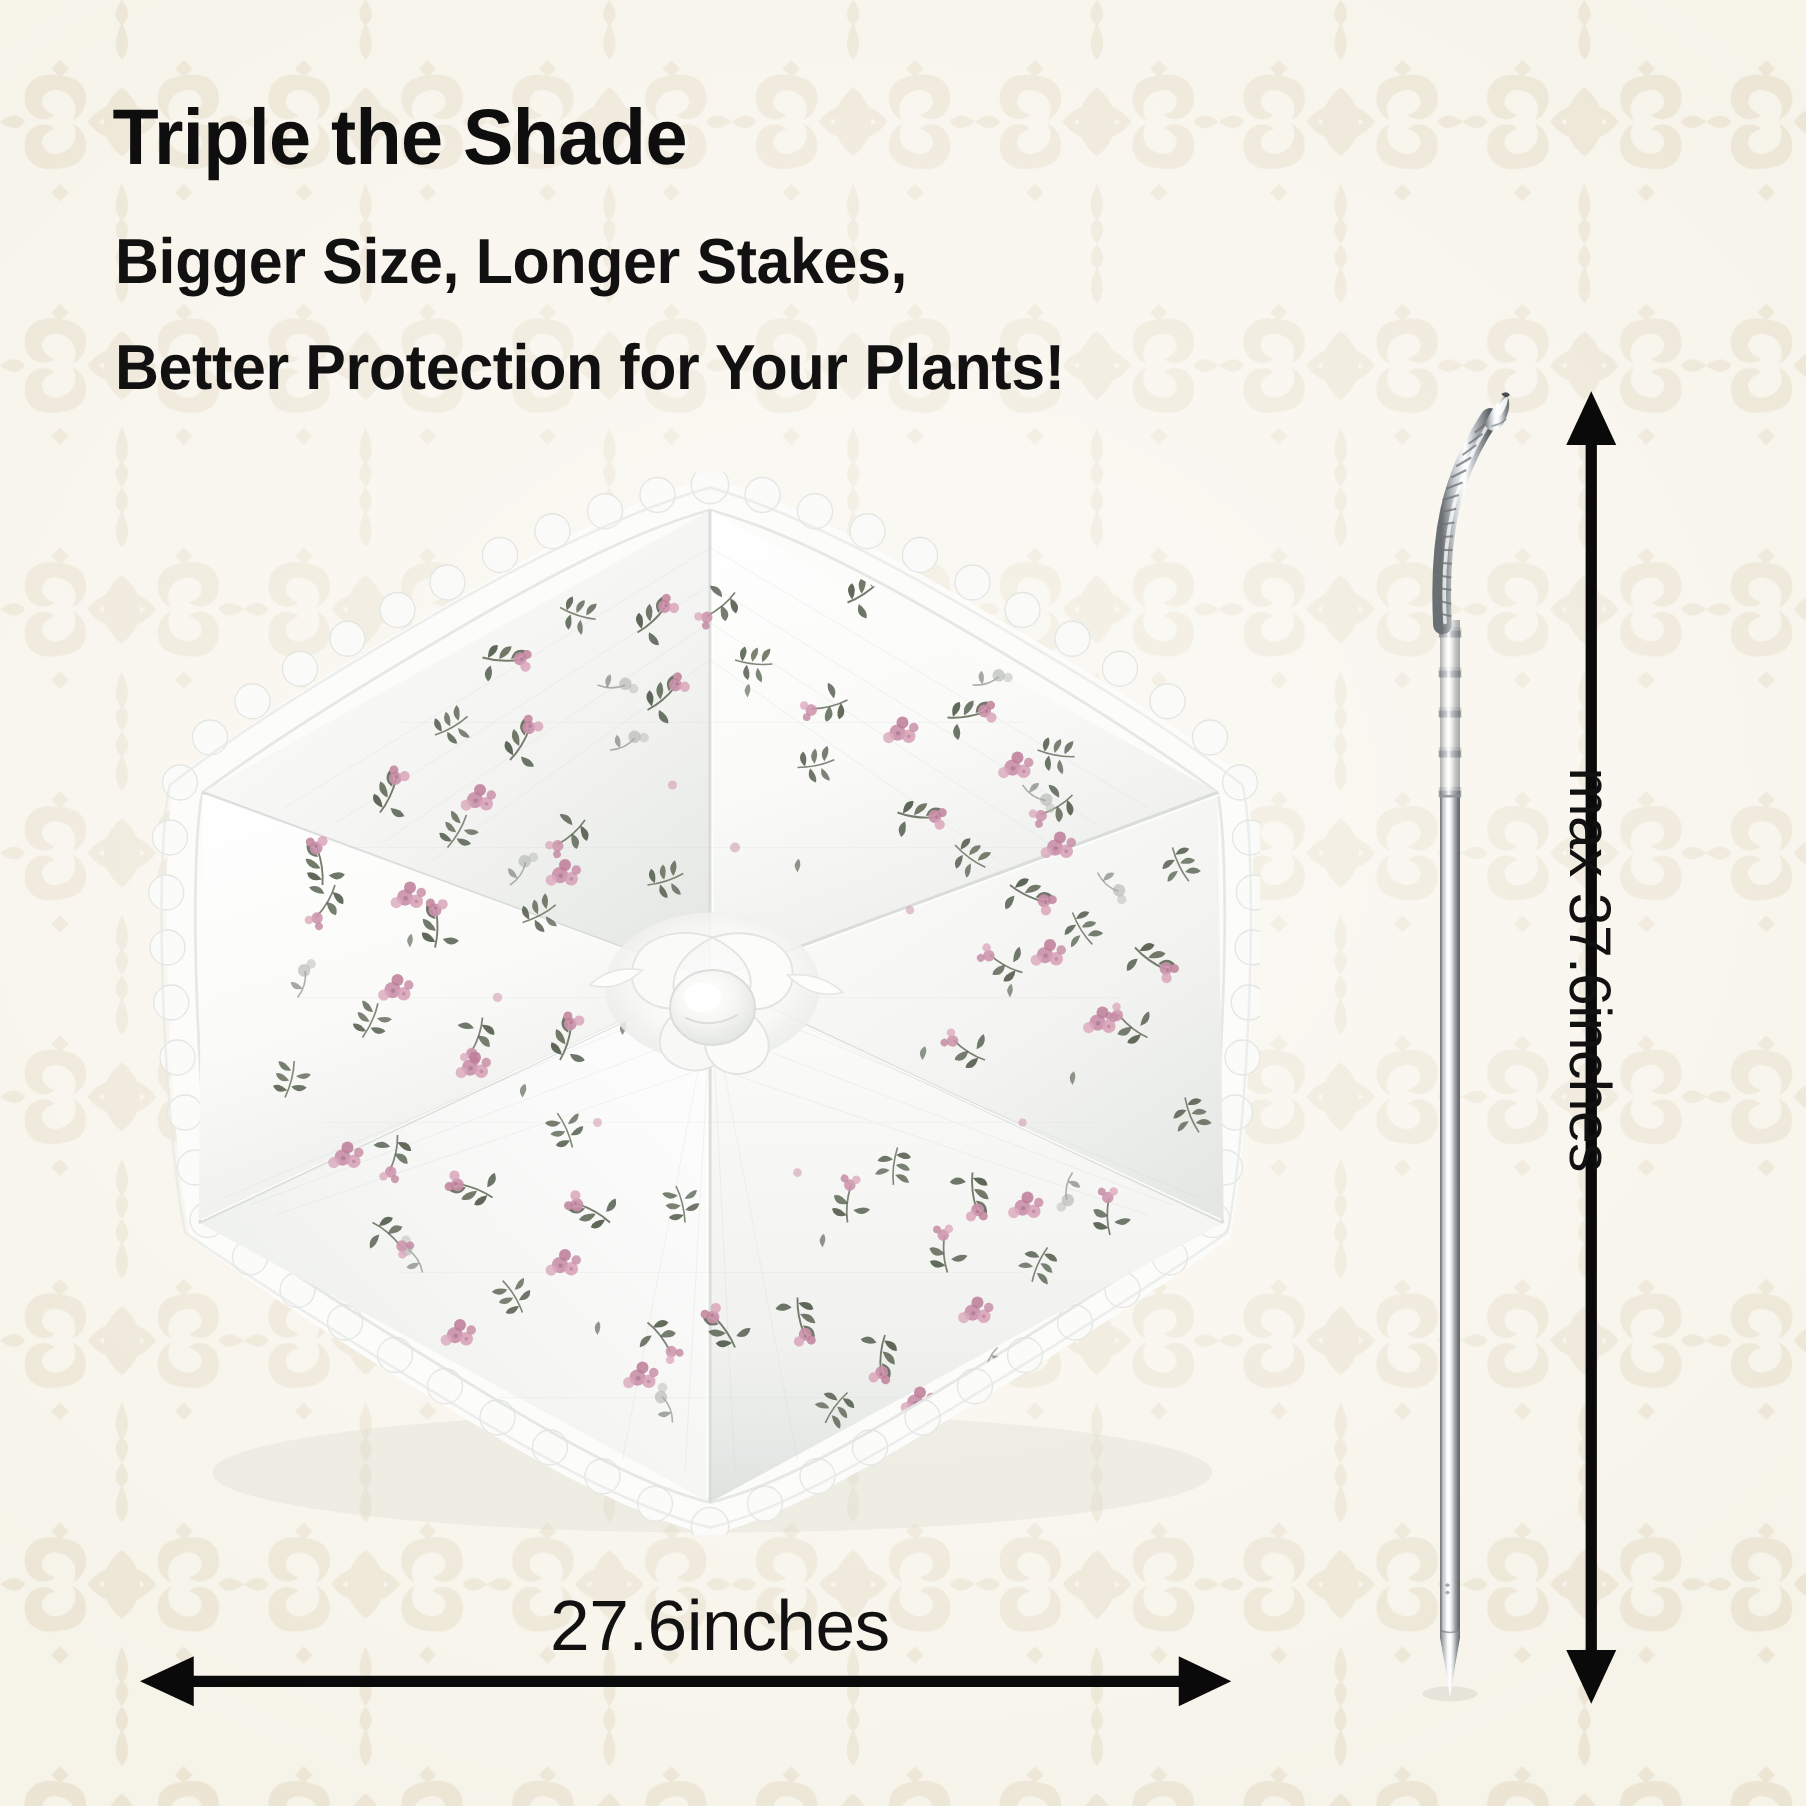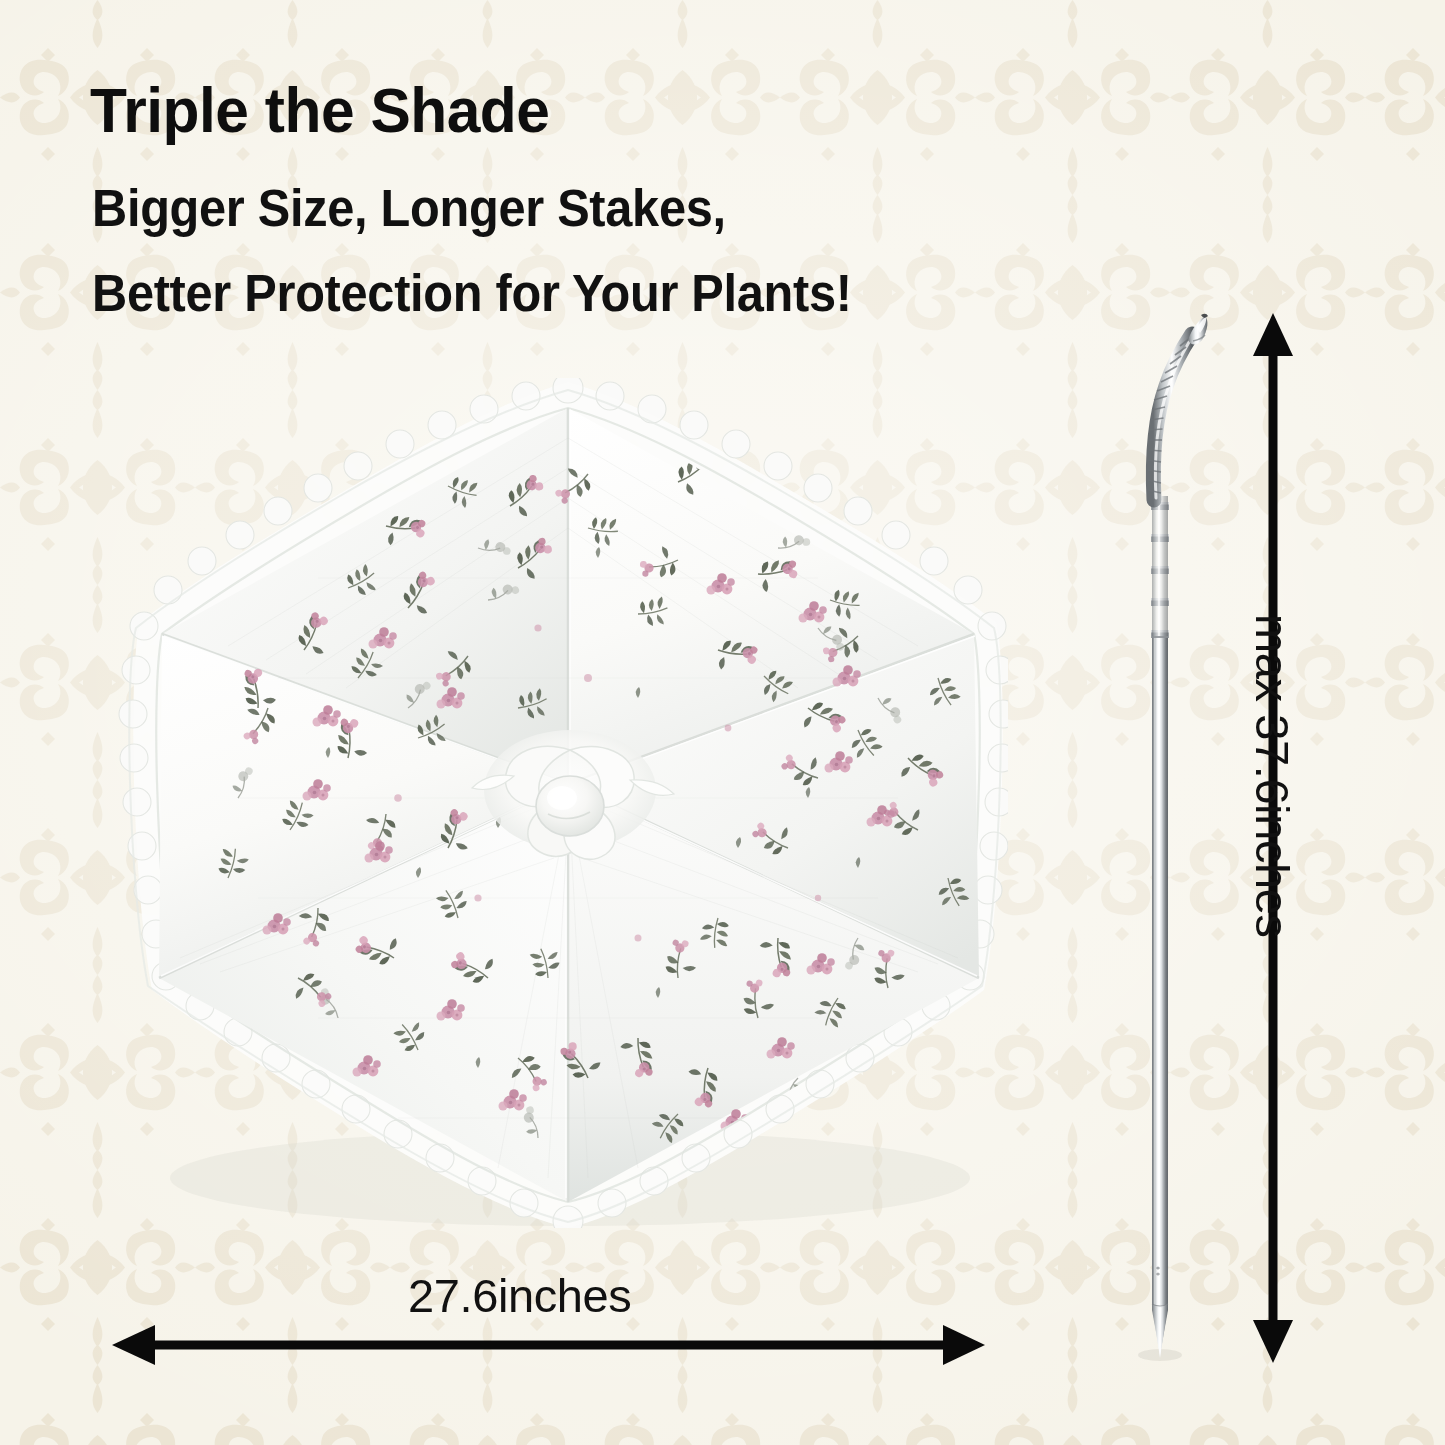--- a/index.html
+++ b/index.html
@@ -92,23 +92,23 @@
   
   #arrows-svg {
     position: absolute;
     left: 0; top: 0;
     width: 1445px; height: 1445px;
     pointer-events: none;
   }
 
   .dim-label-h {
     position: absolute;
-    left: 408px;
+    left: 440px;
     top: 1268px;
-    font-size: 47px;
+    font-size: 57px;
     font-weight: 400;
     color: #111111;
     white-space: nowrap;
     letter-spacing: -0.4px;
   }
   .dim-label-v {
     position: absolute;
     left: 1300px;
     top: 614px;
     font-size: 47px;

